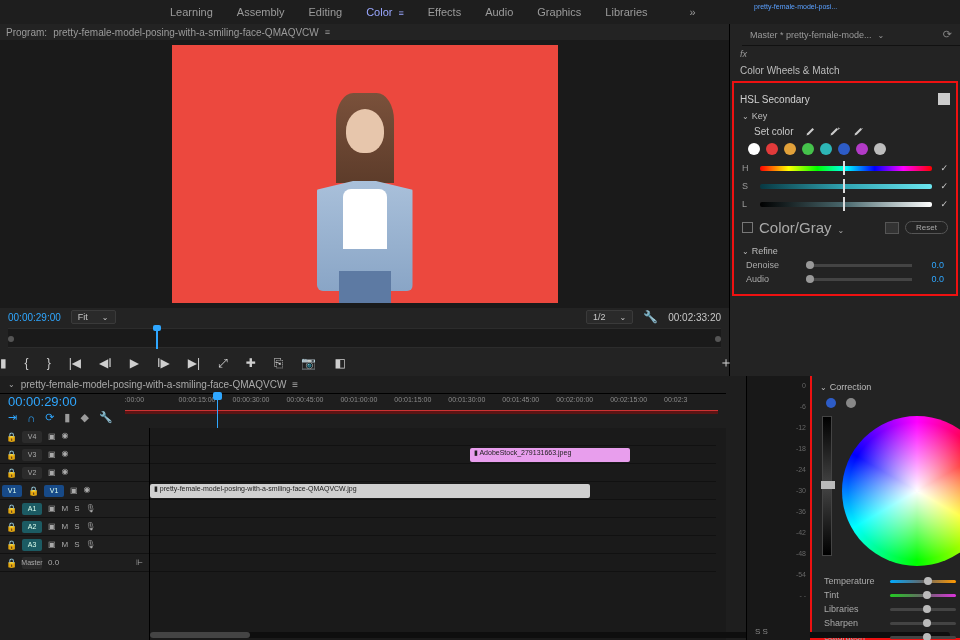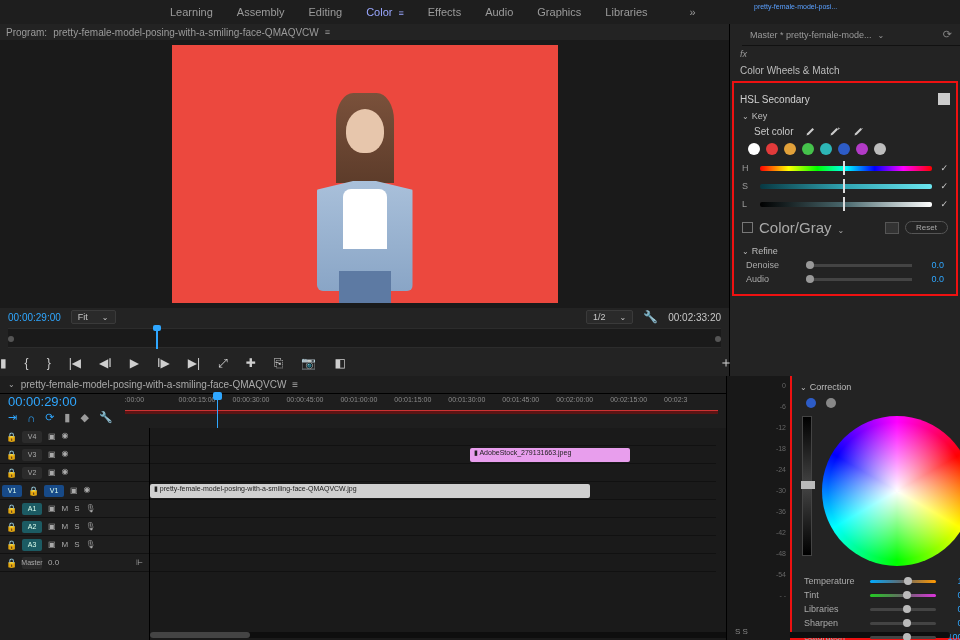--- a/index.html
+++ b/index.html
@@ -116,21 +116,21 @@
   .th .tag.blue2{background:#1c5b63;color:#dfe;}
   .th .eye,.th .m,.th .s,.th .mic{font-size:8px;cursor:pointer;}
   .lanes{flex:1;position:relative;background:#1a1a1a;}
   .lane{position:absolute;left:0;right:10px;height:18px;border-bottom:1px solid #111;}
   .clip{position:absolute;height:14px;top:2px;border-radius:2px;font-size:7px;color:#222;padding:1px 4px;overflow:hidden;white-space:nowrap;}
   .clip.pink{background:#e89eed;}
   .clip.gray{background:#cfcfcf;}
   .scrollbar{position:absolute;bottom:2px;left:150px;right:10px;height:6px;background:#0e0e0e;border-radius:3px;}
   .scrollbar .thumb{position:absolute;left:0;width:100px;height:6px;background:#444;border-radius:3px;}
   
-  .scopes{flex:0 0 64px;background:#181818;position:relative;border-left:1px solid #000;}
+  .scopes{flex:0 0 64px;background:#181818;position:relative;border-left:1px solid #000;margin-left:20px;}
   .scopes .marks{position:absolute;right:4px;top:6px;font-size:7px;color:#666;display:flex;flex-direction:column;gap:14px;text-align:right;}
   .scopes .ss{position:absolute;bottom:4px;left:8px;font-size:8px;color:#888;}
   
   .lumetri-bottom{flex:1;background:#232323;border-left:2px solid #e11;border-right:2px solid #e11;border-bottom:2px solid #e11;padding:2px 6px;}
   .burger::after{content:'≡';}
   .dd::after{content:'⌄';margin-left:6px;font-size:8px;}
 </style>
 </head>
 <body>
 

